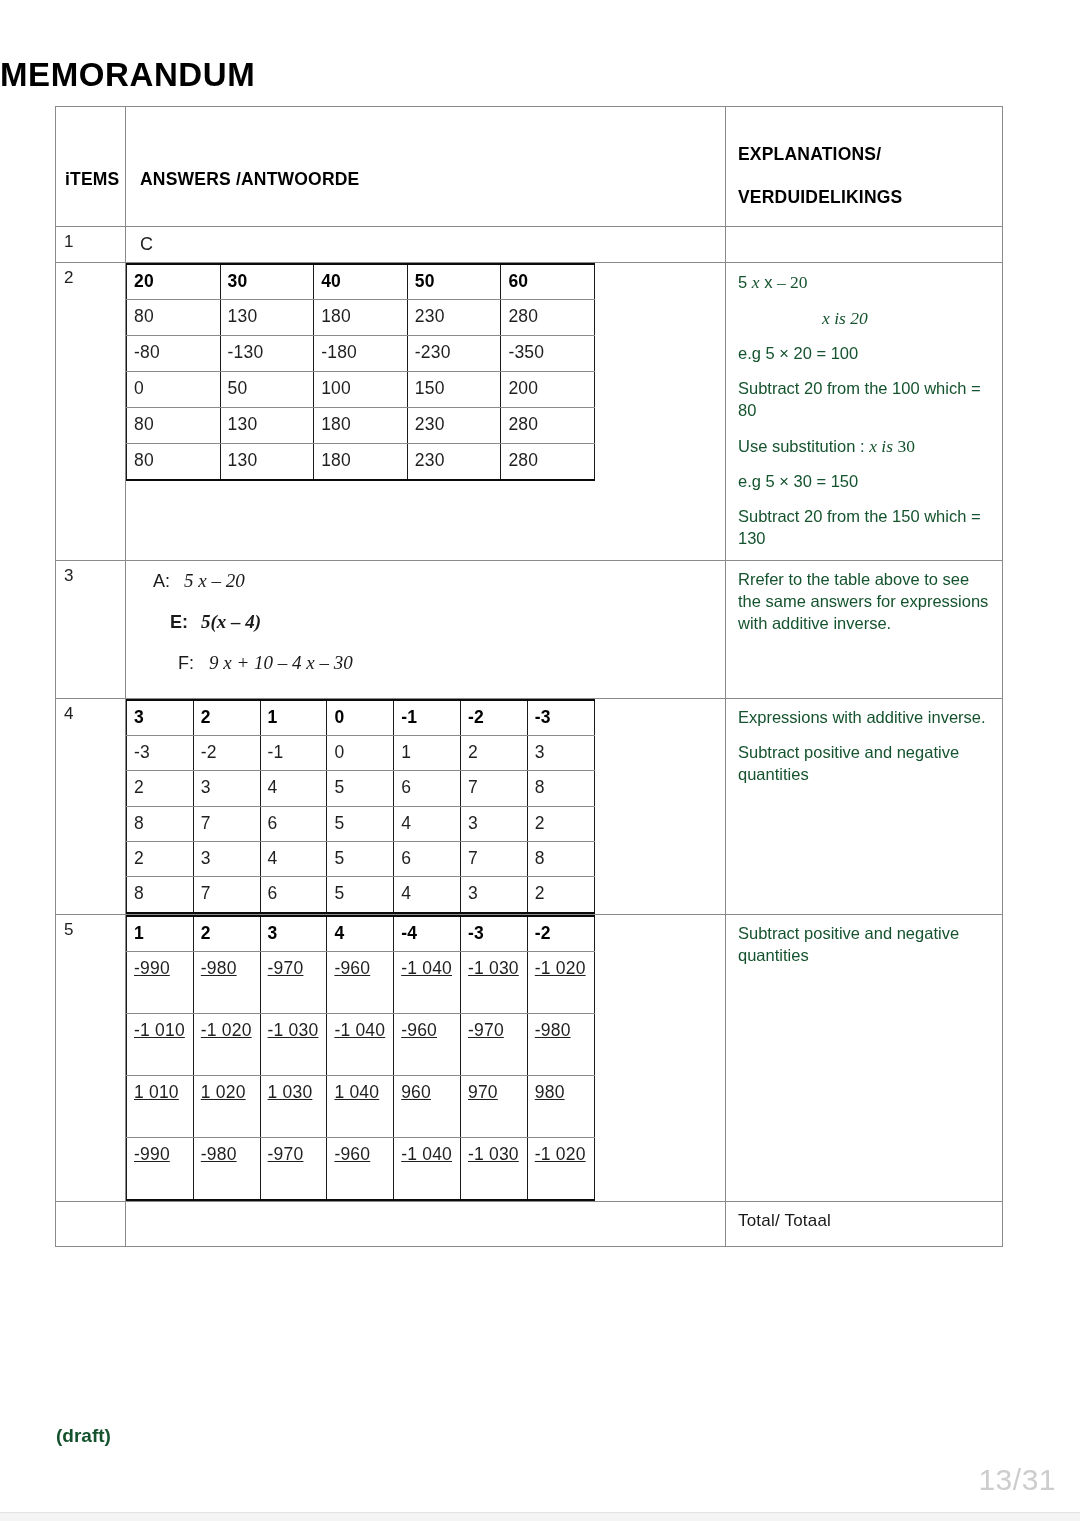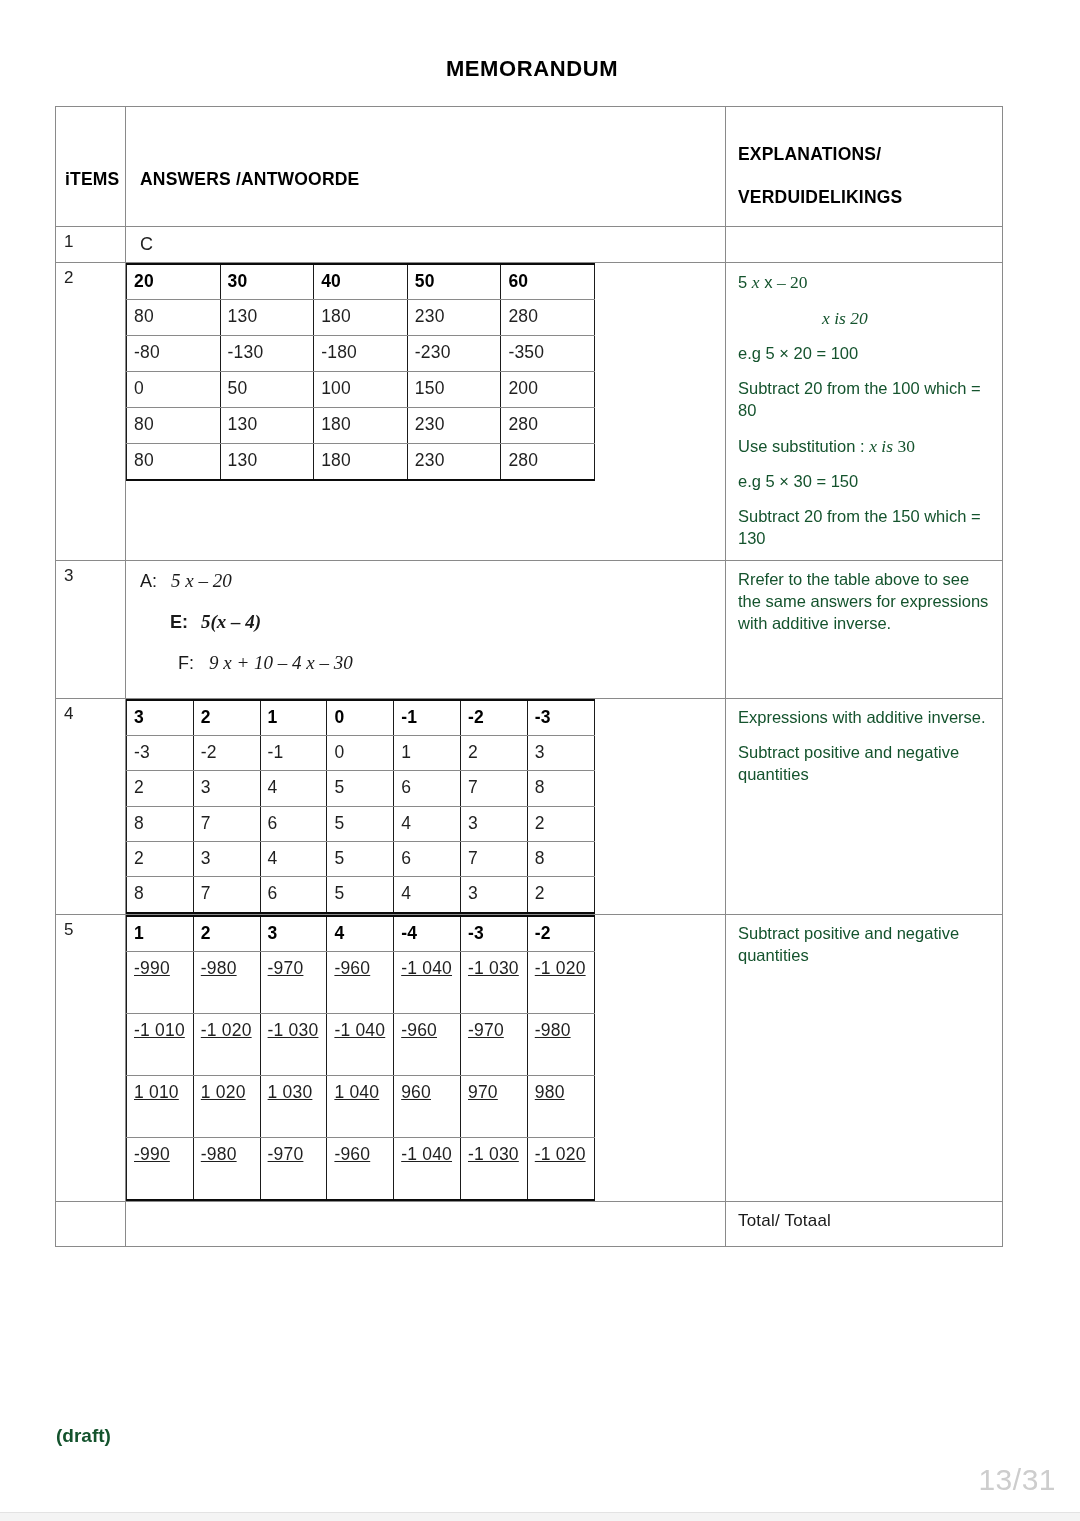--- a/index.html
+++ b/index.html
@@ -19,22 +19,22 @@
     left: 0; top: 0;
     width: 1080px;
     height: 1500px;
     background: #ffffff;
   }
 
   .doc-title {
     position: absolute;
     left: 0; top: 56px;
     width: 1064px;
-    text-align: center;
-    font-size: 22px;
+    text-align: left;
+    font-size: 33px;
     font-weight: bold;
     letter-spacing: 0.6px;
     color: #000;
   }
 
   
   table.outer {
     position: absolute;
     left: 55px;
     top: 106px;
@@ -91,21 +91,21 @@
   
   .expr-block {
     font-size: 18px;
     color: #1a1a1a;
     padding: 9px 0 12px 14px;
     line-height: 1.15;
   }
   .expr-row { margin-bottom: 19px; }
   .expr-row:last-child { margin-bottom: 12px; }
   .expr-lbl { display: inline-block; width: 26px; }
-  .expr-indent-1 { padding-left: 0px; }
+  .expr-indent-1 { padding-left: 0px; margin-left: 13px; }
   .expr-indent-2 { padding-left: 30px; font-weight: bold; }
   .expr-indent-3 { padding-left: 38px; }
   .mvar { font-family: "Liberation Serif", serif; font-style: italic; font-size: 19px; }
 
   
   .inner-wrap { padding: 0; }
   table.grid {
     border-collapse: collapse;
     table-layout: fixed;
     margin: 0;

